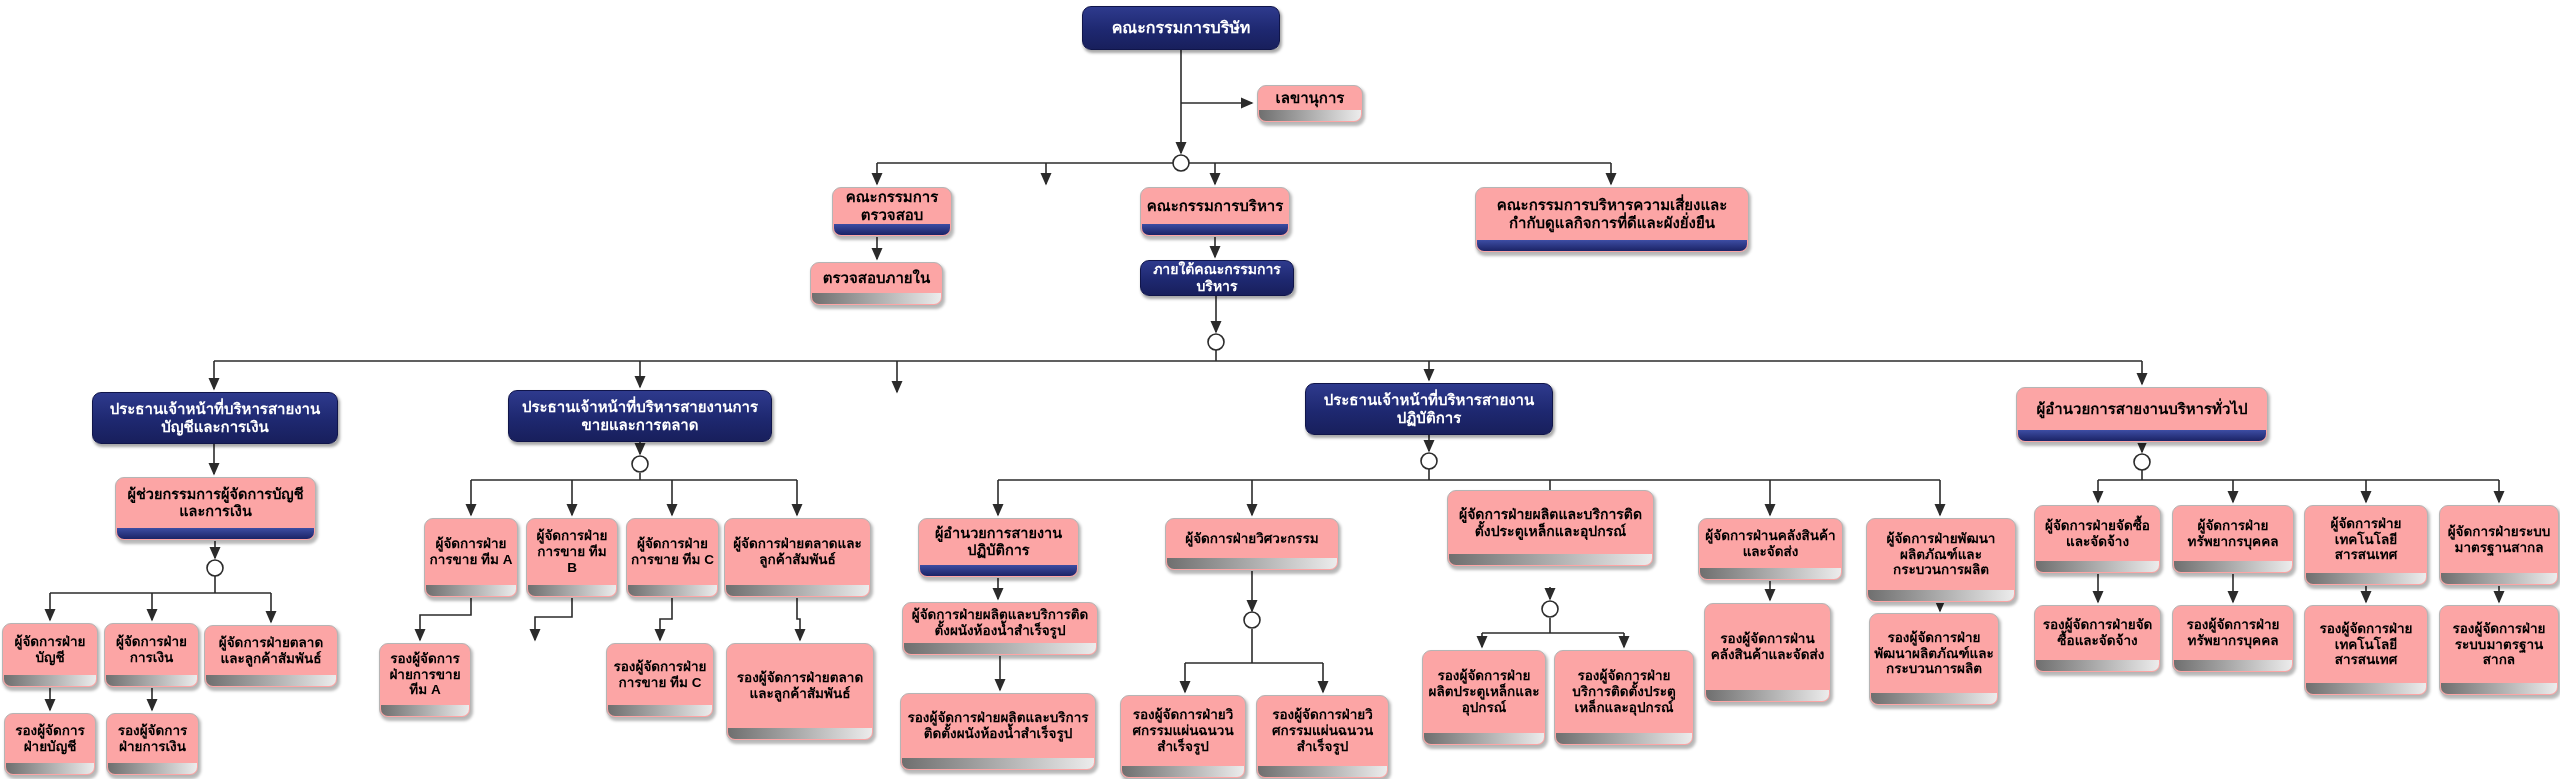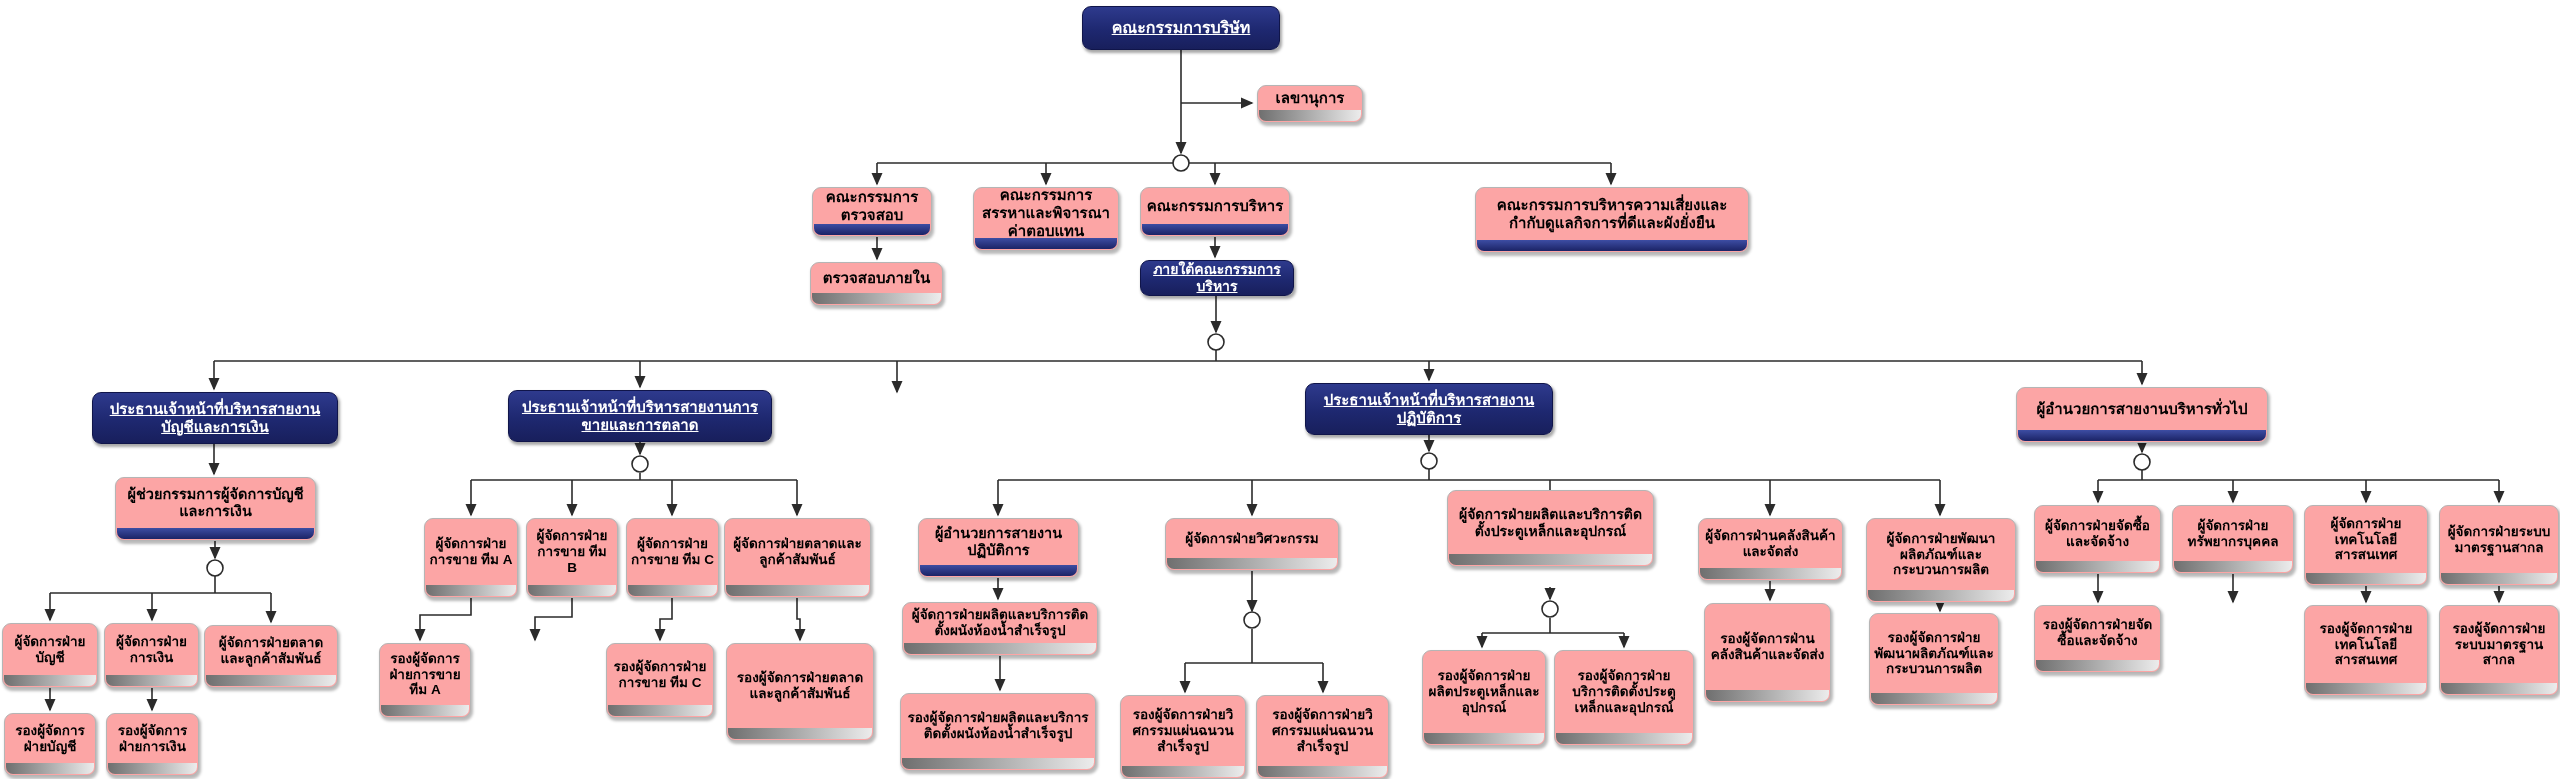--- a/index.html
+++ b/index.html
@@ -3,21 +3,21 @@
 <meta charset="utf-8">
 <style>
   html,body{margin:0;padding:0;background:#ffffff;}
   #canvas{position:relative;width:2560px;height:779px;background:#ffffff;overflow:hidden;
           font-family:"Liberation Sans",sans-serif;}
   #wires{position:absolute;left:0;top:0;}
   .box{position:absolute;box-sizing:border-box;display:flex;align-items:center;justify-content:center;
        text-align:center;font-weight:bold;border-radius:9px;line-height:1.18;color:#000;
        font-size:13.5px;padding:3px 4px;}
   .n{background:linear-gradient(#2e3a8d 0%,#1e2870 55%,#181f5c 100%);color:#fff;
-     border:1px solid #10154a;box-shadow:1.5px 2.5px 3px rgba(0,0,0,.35);text-decoration:underline;}
+     border:1px solid #10154a;box-shadow:1.5px 2.5px 3px rgba(0,0,0,.35);}
   .wn,.wg{background:#fca5a5;border:1.5px solid #b5b5b5;box-shadow:1.5px 2.5px 3px rgba(0,0,0,.28);
      padding-bottom:15px;}
   .wn::after,.wg::after{content:"";position:absolute;left:1px;right:1px;bottom:1px;height:11px;
      border-radius:0 0 7px 7px;}
   .wn::after{background:linear-gradient(#3d4da3,#1b2366);}
   .wg::after{background:linear-gradient(90deg,#6f6f6f,#9a9a9a 35%,#ececec);}
   .lg{font-size:15px;}
   .xl{font-size:16px;}
 </style>
 </head>
@@ -119,22 +119,21 @@
       <circle cx="1429" cy="461" r="8"></circle>
       <circle cx="1252" cy="620" r="8"></circle>
       <circle cx="1550" cy="609" r="8"></circle>
       <circle cx="2142" cy="462" r="8"></circle>
     </g>
   </svg>
 
   <div class="box n xl" style="left:1082px;top:6px;width:198px;height:44px">คณะกรรมการบริษัท</div>
   <div class="box wg lg" style="left:1257px;top:85px;width:106px;height:38px">เลขานุการ</div>
 
-  <div class="box wn lg" style="left:812px;top:187px;width:120px;height:50px">คณะกรรมการตรวจสอบ</div>
-  <div class="box wn lg" style="left:973px;top:187px;width:146px;height:64px">คณะกรรมการสรรหาและ​พิจารณาค่าตอบแทน</div>
+  <div class="box wn lg" style="left:832px;top:187px;width:120px;height:50px">คณะกรรมการตรวจสอบ</div>
   <div class="box wn lg" style="left:1140px;top:187px;width:150px;height:50px">คณะกรรมการบริหาร</div>
   <div class="box wn lg" style="left:1475px;top:187px;width:274px;height:66px">คณะกรรมการบริหารความเสี่ยงและ​กำกับดูแลกิจการที่ดีและผังยั่งยืน</div>
   <div class="box wg lg" style="left:810px;top:262px;width:133px;height:44px">ตรวจสอบภายใน</div>
   <div class="box n" style="left:1140px;top:260px;width:154px;height:36px;font-size:14px">ภายใต้คณะกรรมการบริหาร</div>
 
   <div class="box n lg" style="left:92px;top:392px;width:246px;height:52px">ประธานเจ้าหน้าที่บริหารสายงาน​บัญชีและการเงิน</div>
   <div class="box n lg" style="left:508px;top:390px;width:264px;height:52px">ประธานเจ้าหน้าที่บริหารสายงานการ​ขายและการตลาด</div>
   <div class="box n lg" style="left:1305px;top:383px;width:248px;height:52px">ประธานเจ้าหน้าที่บริหารสายงาน​ปฏิบัติการ</div>
   <div class="box wn lg" style="left:2016px;top:387px;width:252px;height:56px">ผู้อำนวยการสายงานบริหารทั่วไป</div>
 
@@ -165,16 +164,17 @@
   <div class="box wg" style="left:1704px;top:603px;width:127px;height:100px">รองผู้จัดการฝ่าน​คลังสินค้าและจัด​ส่ง</div>
   <div class="box wg" style="left:1698px;top:518px;width:145px;height:63px">ผู้จัดการฝ่านคลัง​สินค้าและจัดส่ง</div>
   <div class="box wg" style="left:1866px;top:518px;width:150px;height:85px">ผู้จัดการฝ่ายพัฒนา​ผลิตภัณฑ์และ​กระบวนการผลิต</div>
   <div class="box wg" style="left:1869px;top:613px;width:130px;height:93px">รองผู้จัดการฝ่าย​พัฒนาผลิตภัณฑ์​และกระบวนการ​ผลิต</div>
 
   <div class="box wg" style="left:2034px;top:505px;width:127px;height:69px">ผู้จัดการฝ่ายจัด​ซื้อและจัดจ้าง</div>
   <div class="box wg" style="left:2172px;top:505px;width:122px;height:69px">ผู้จัดการฝ่าย​ทรัพยากรบุคคล</div>
   <div class="box wg" style="left:2304px;top:505px;width:124px;height:81px">ผู้จัดการฝ่าย​เทคโนโลยี​สารสนเทศ</div>
   <div class="box wg" style="left:2439px;top:505px;width:120px;height:81px">ผู้จัดการฝ่าย​ระบบมาตรฐาน​สากล</div>
   <div class="box wg" style="left:2034px;top:605px;width:127px;height:68px">รองผู้จัดการฝ่าย​จัดซื้อและจัดจ้าง</div>
+  <div class="box wg" style="left:2172px;top:605px;width:122px;height:68px">รองผู้จัดการฝ่าย​ทรัพยากรบุคคล</div>
   <div class="box wg" style="left:2304px;top:605px;width:124px;height:91px">รองผู้จัดการฝ่าย​เทคโนโลยี​สารสนเทศ</div>
   <div class="box wg" style="left:2439px;top:605px;width:120px;height:91px">รองผู้จัดการฝ่าย​ระบบมาตรฐาน​สากล</div>
 
 </div>
 
 </body></html>

